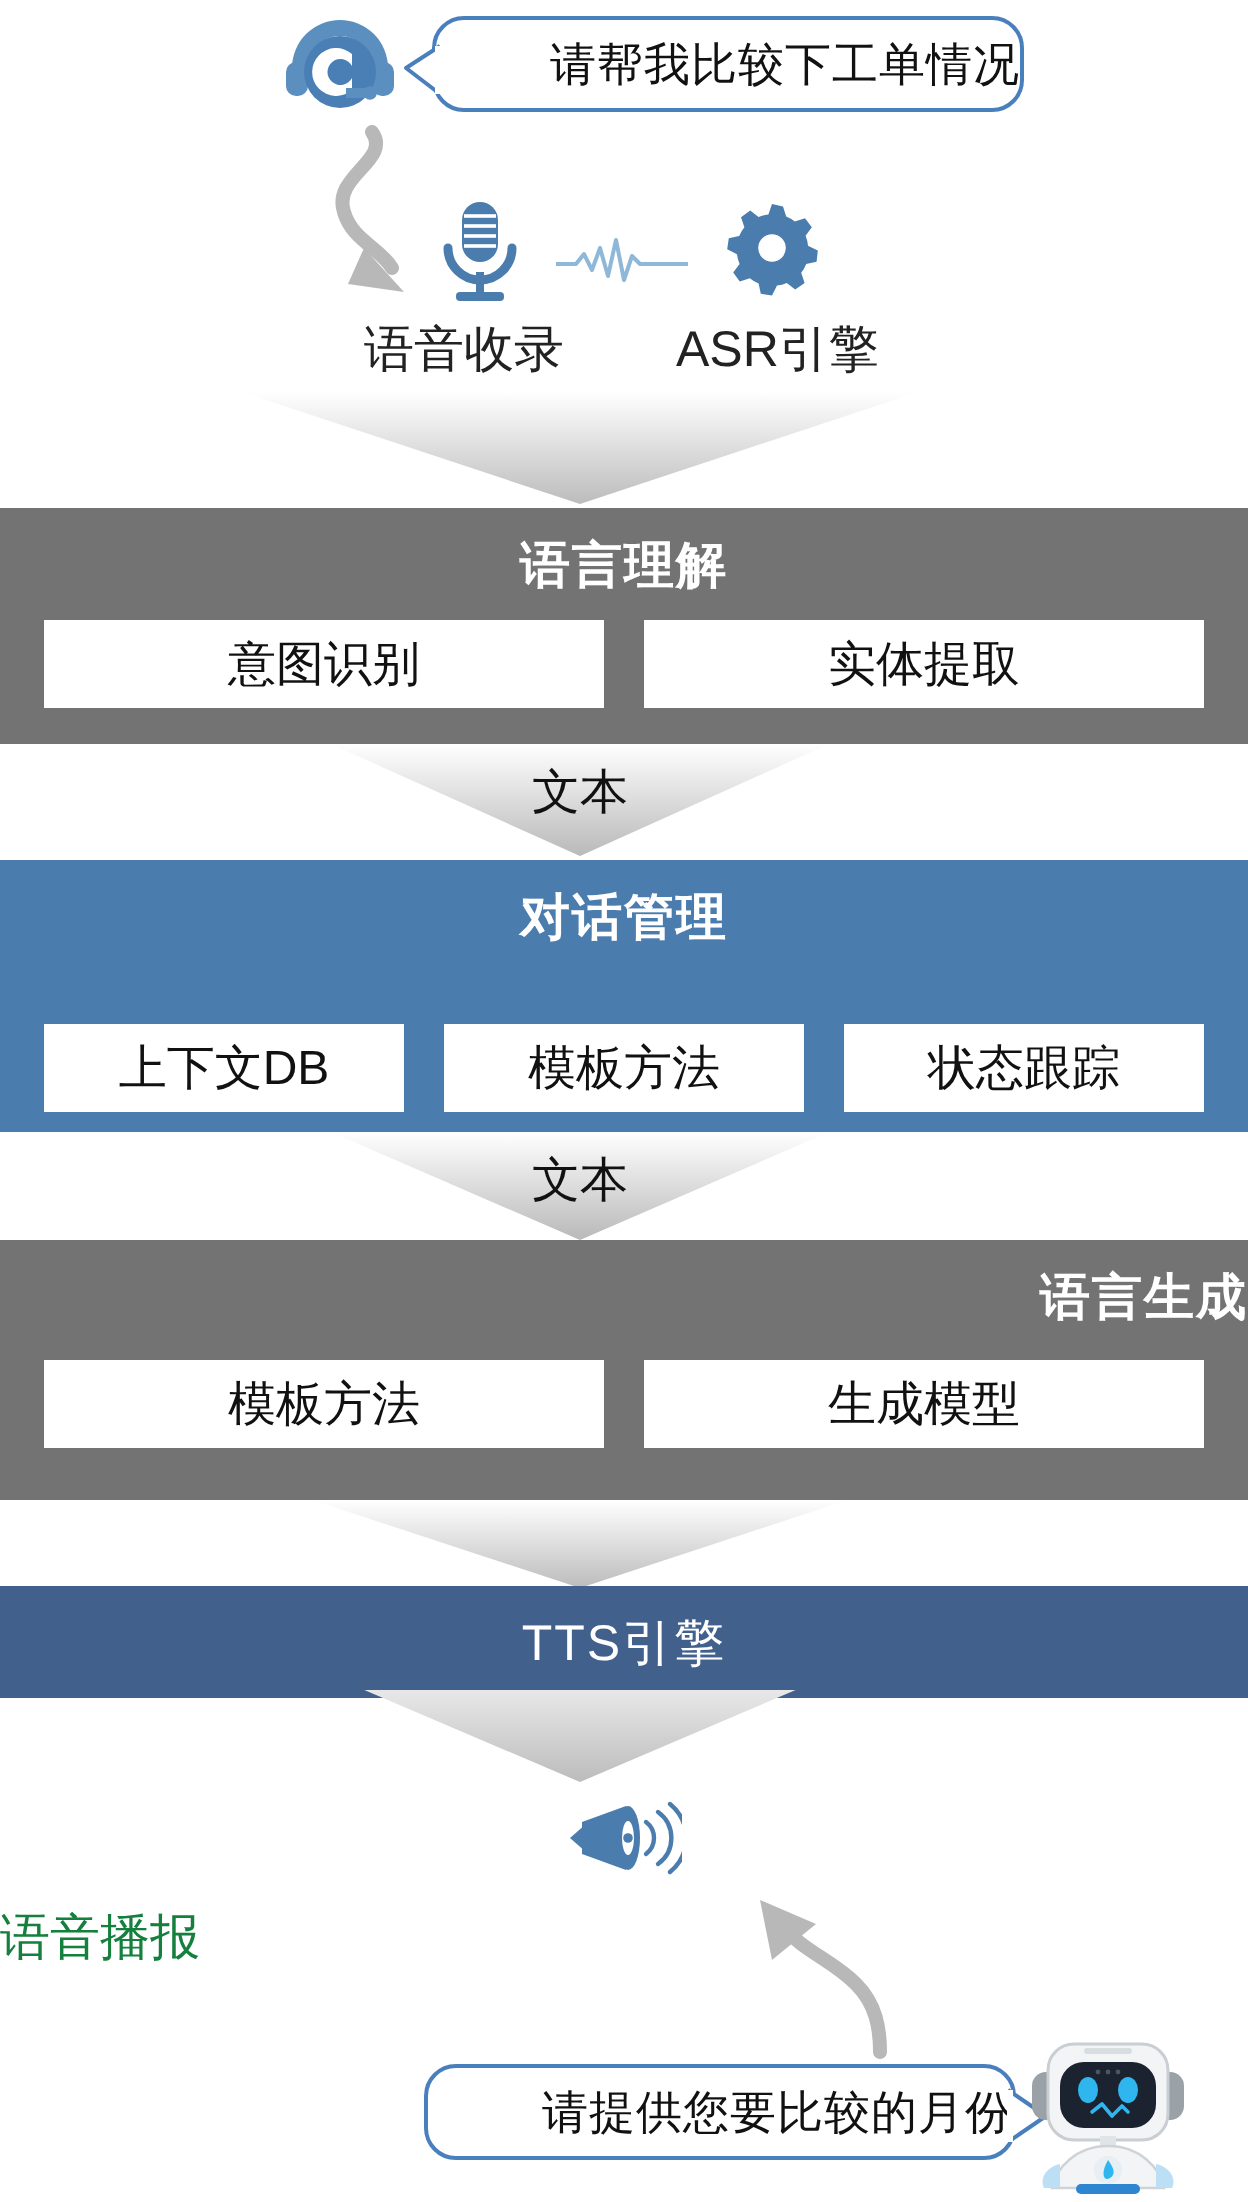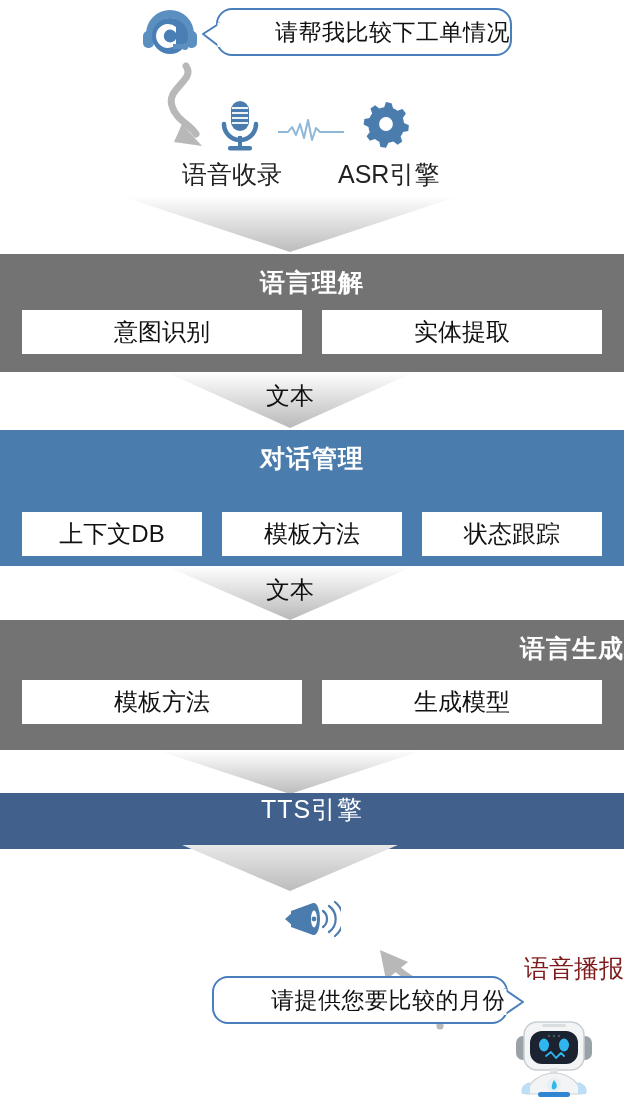--- a/index.html
+++ b/index.html
@@ -39,21 +39,21 @@
     white-space: nowrap;
   }
   .bubble-top {
     left: 216px;
     top: 8px;
     width: 296px;
     height: 48px;
   }
   .bubble-bottom {
     left: 212px;
-    top: 976px;
+    top: 1032px;
     width: 296px;
     height: 48px;
   }
 
   
   .headset {
     position: absolute;
     left: 140px;
     top: 4px;
     width: 64px;
@@ -168,21 +168,21 @@
   #band-nlu .band-cells  { top: 56px; }
 
   #band-dm   { top: 430px; height: 136px; }
   #band-dm .band-title   { margin-top: 12px; }
   #band-dm .band-cells   { top: 58px; margin-top: 24px; }
 
   #band-nlg  { top: 620px; height: 130px; }
   #band-nlg .band-title  { margin-top: 12px; text-align: right; }
   #band-nlg .band-cells  { top: 60px; }
 
-  #band-tts  { top: 793px; height: 56px; display: flex; }
+  #band-tts  { top: 793px; height: 56px; display: flex; align-items: center; }
   #band-tts .band-title  { font-weight: normal; font-size: 25px; }
 
   
   #chev-1 { top: 196px; height: 56px; }
   #chev-1 .chev-label { top: 6px; }
   #chev-2 { top: 372px; height: 56px; }
   #chev-2 .chev-label { top: 8px; }
   #chev-3 { top: 566px; height: 54px; }
   #chev-3 .chev-label { top: 8px; }
   #chev-4 { top: 750px; height: 44px; }
@@ -194,23 +194,23 @@
     left: 283px;
     top: 897px;
     width: 58px;
     height: 44px;
   }
   .output-label {
     position: absolute;
     left: 0;
     top: 952px;
     width: 624px;
-    text-align: right;
+    text-align: left;
     font-size: 25px;
-    color: #7f1d1d;
+    color: #15803d;
   }
 </style>
 </head>
 <body>
 
 <div class="stage">
 
   <div class="headset">
     <svg viewBox="0 0 64 56" width="64" height="56" aria-hidden="true">
 

